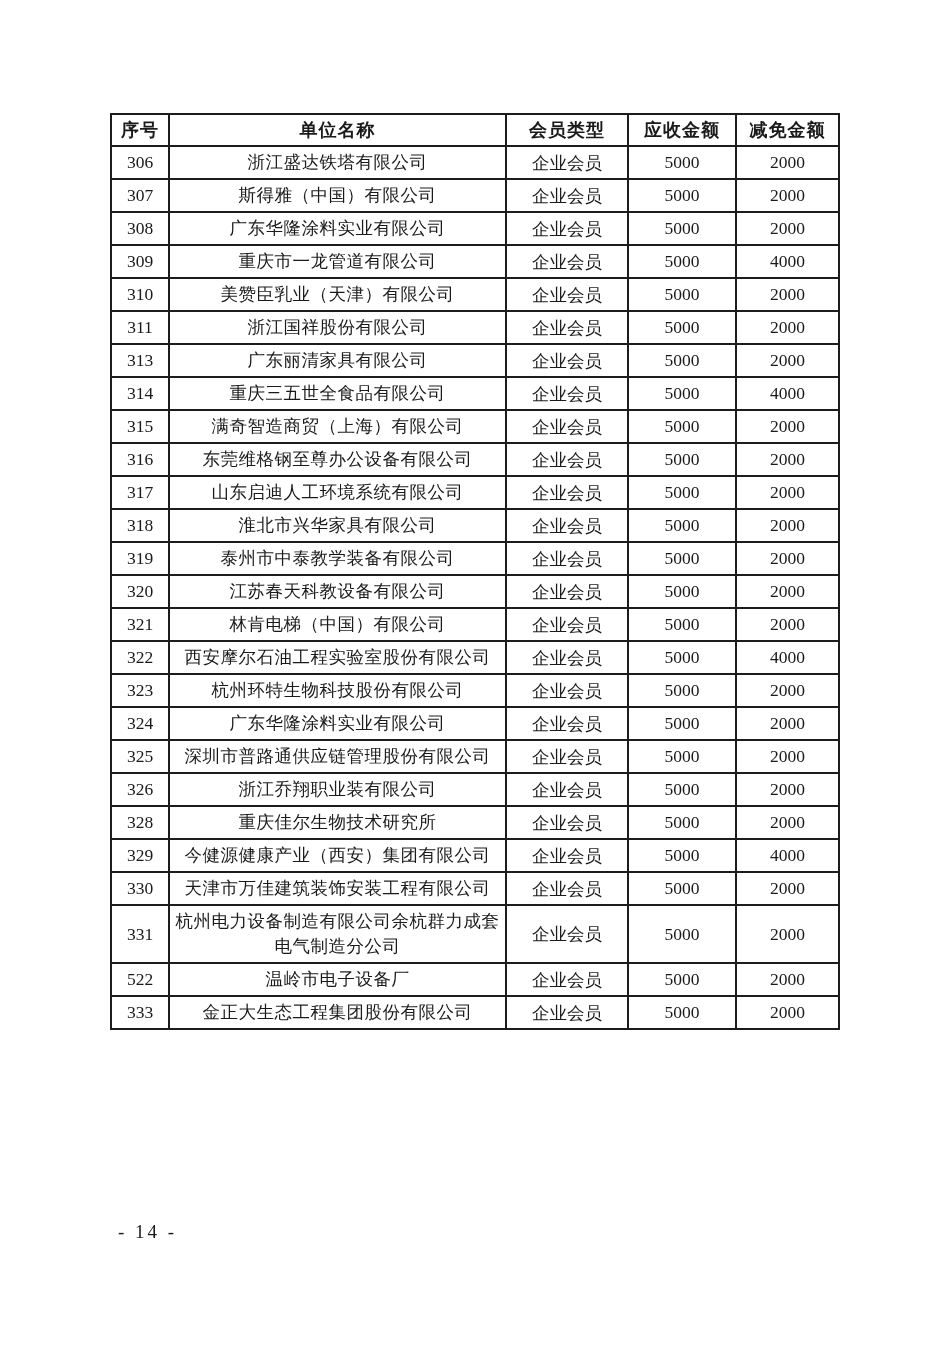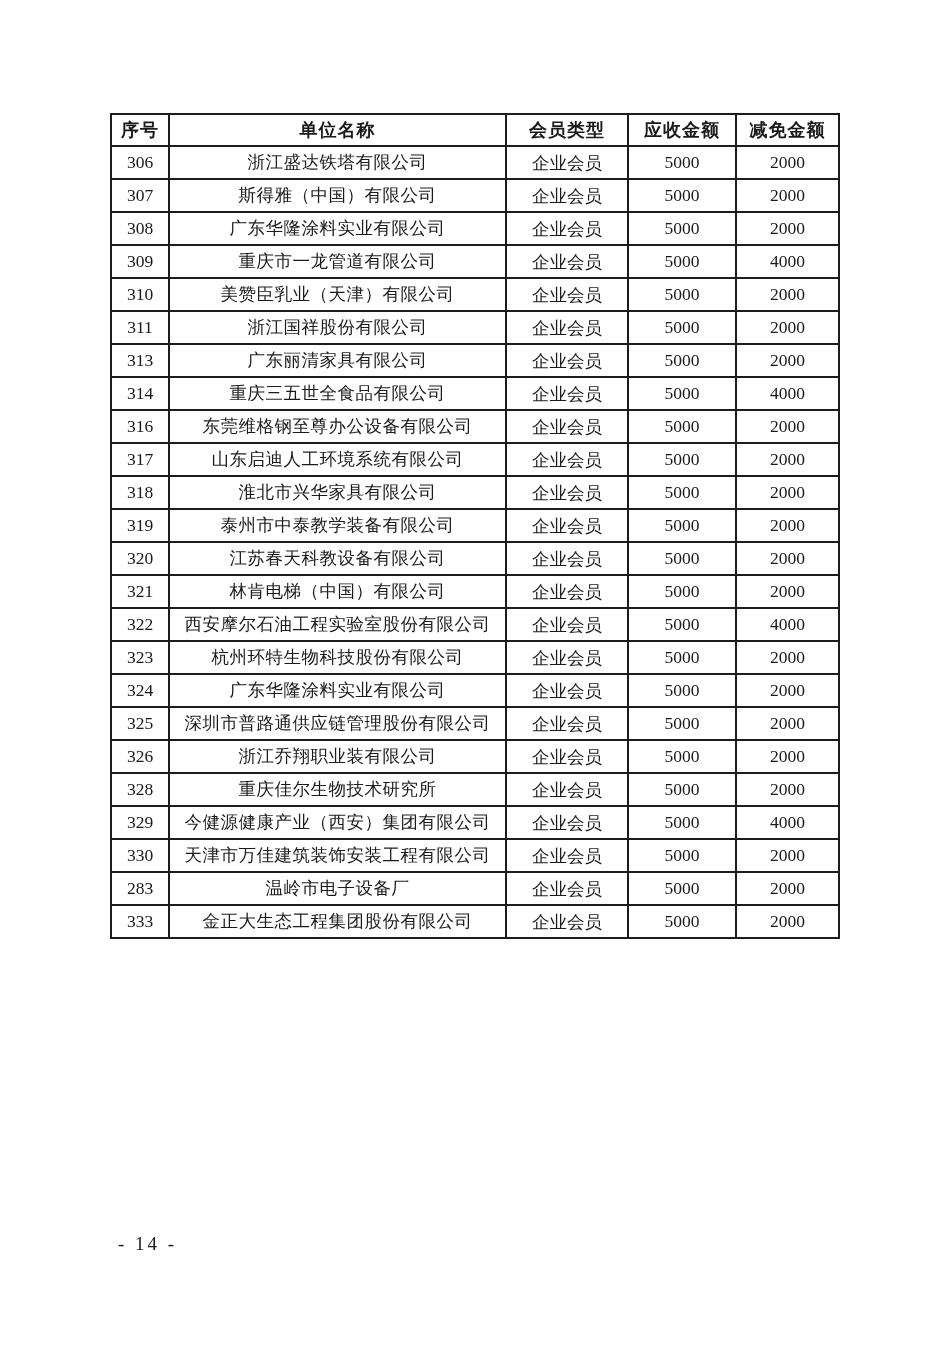--- a/index.html
+++ b/index.html
@@ -50,21 +50,20 @@
     line-height: 25px;
     margin-left: 33px;
   }
   .page-footer {
     position: absolute;
     left: 118px;
     top: 1221px;
     font-size: 19px;
     letter-spacing: 3px;
     color: #1a1a1a;
-    margin-top: 12px;
   }
 </style>
 </head>
 <body>
 
 <div class="page">
   <table class="fee-table">
     <colgroup>
       <col style="width:58px">
       <col style="width:337px">
@@ -132,20 +131,27 @@
           <td class="cell-amount">2000</td>
         </tr>
         <tr>
           <td class="cell-no">314</td>
           <td class="cell-name">重庆三五世全食品有限公司</td>
           <td class="cell-type">企业会员</td>
           <td class="cell-amount">5000</td>
           <td class="cell-amount">4000</td>
         </tr>
         <tr>
+          <td class="cell-no">315</td>
+          <td class="cell-name">满奇智造商贸（上海）有限公司</td>
+          <td class="cell-type">企业会员</td>
+          <td class="cell-amount">5000</td>
+          <td class="cell-amount">2000</td>
+        </tr>
+        <tr>
           <td class="cell-no">316</td>
           <td class="cell-name">东莞维格钢至尊办公设备有限公司</td>
           <td class="cell-type">企业会员</td>
           <td class="cell-amount">5000</td>
           <td class="cell-amount">2000</td>
         </tr>
         <tr>
           <td class="cell-no">317</td>
           <td class="cell-name">山东启迪人工环境系统有限公司</td>
           <td class="cell-type">企业会员</td>
@@ -230,21 +236,28 @@
           <td class="cell-amount">4000</td>
         </tr>
         <tr>
           <td class="cell-no">330</td>
           <td class="cell-name">天津市万佳建筑装饰安装工程有限公司</td>
           <td class="cell-type">企业会员</td>
           <td class="cell-amount">5000</td>
           <td class="cell-amount">2000</td>
         </tr>
         <tr>
-          <td class="cell-no">283</td>
+          <td class="cell-no">331</td>
+          <td class="cell-name">杭州电力设备制造有限公司余杭群力成套电气制造分公司</td>
+          <td class="cell-type">企业会员</td>
+          <td class="cell-amount">5000</td>
+          <td class="cell-amount">2000</td>
+        </tr>
+        <tr>
+          <td class="cell-no">522</td>
           <td class="cell-name">温岭市电子设备厂</td>
           <td class="cell-type">企业会员</td>
           <td class="cell-amount">5000</td>
           <td class="cell-amount">2000</td>
         </tr>
         <tr>
           <td class="cell-no">333</td>
           <td class="cell-name">金正大生态工程集团股份有限公司</td>
           <td class="cell-type">企业会员</td>
           <td class="cell-amount">5000</td>

